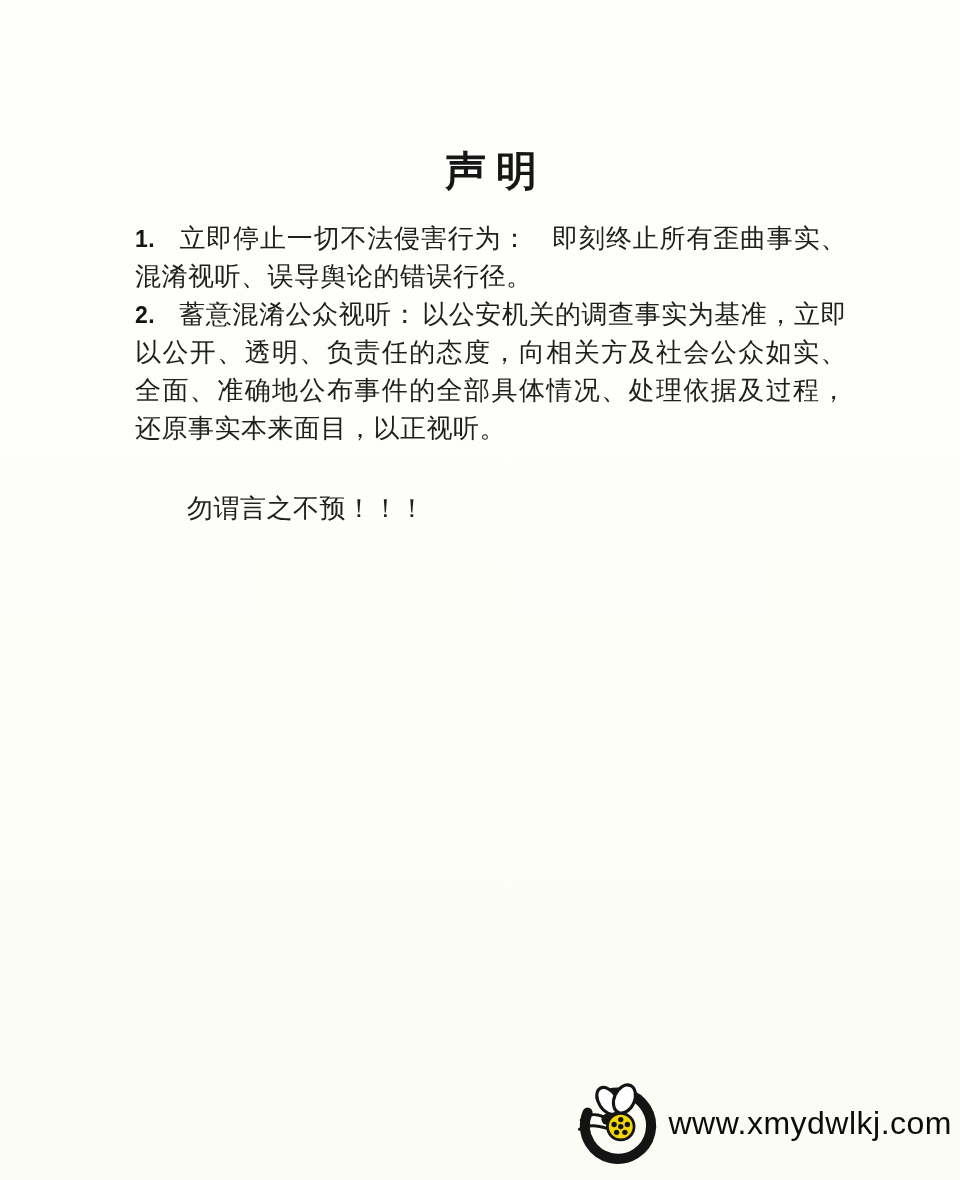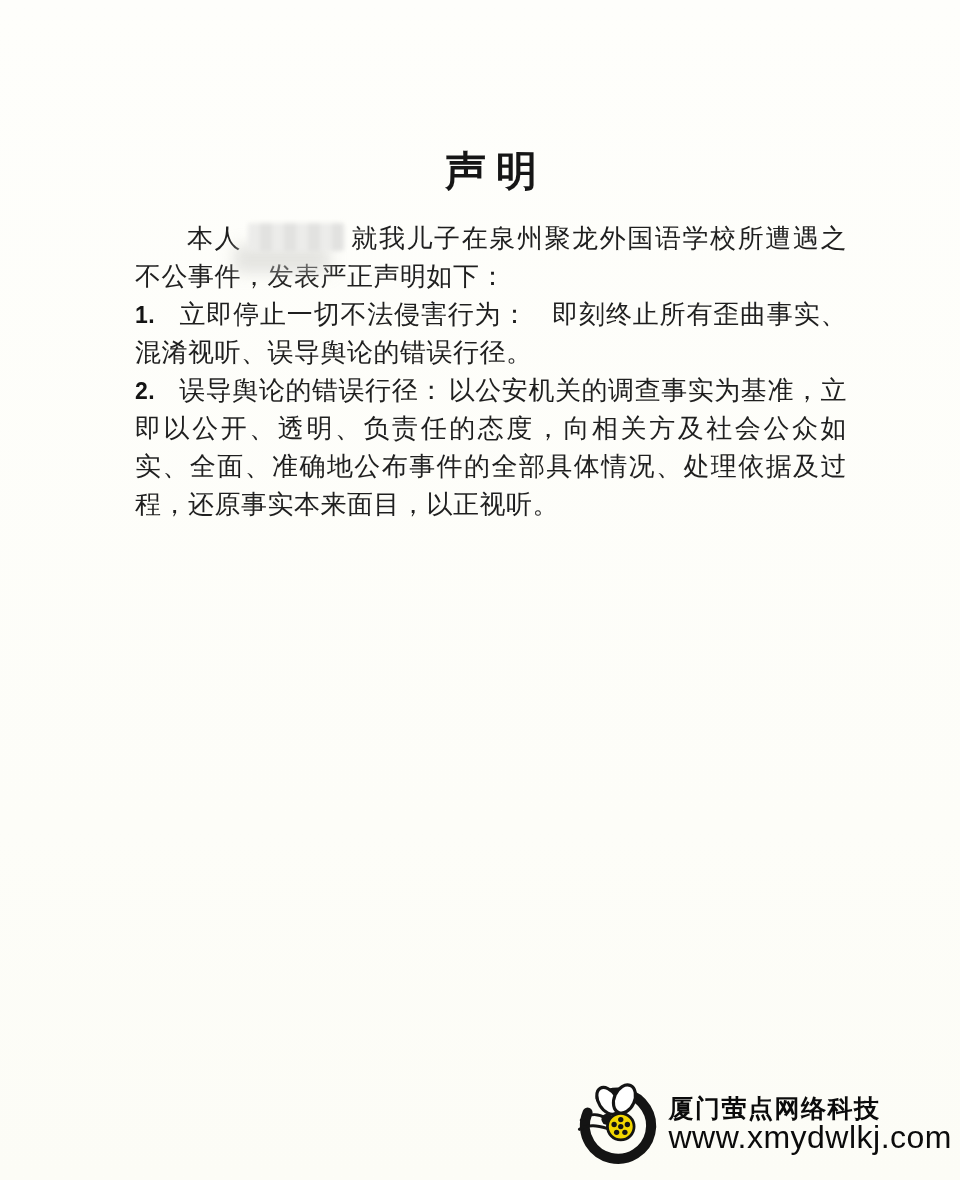--- a/index.html
+++ b/index.html
@@ -85,30 +85,30 @@
 </style>
 </head>
 <body>
 
 <div class="page">
 
   <div class="doc">
 
     <h1 class="doc-title">声明</h1>
 
-    <p class="para"><span>本人</span><span class="redacted"></span><span>就我儿子在泉州聚龙外国语学校所遭遇之不公事件，发表严正声明如下：</span></p>
 
 
 
 
     <p class="para flush"><span class="item-num">1.</span><span class="item-label gap-wide">立即停止一切不法侵害行为：</span><span>即刻终止所有歪曲事实、混淆视听、误导舆论的错误行径。</span></p>
 
-    <p class="para flush"><span class="item-num">2.</span><span class="item-label gap-small">误导舆论的错误行径：</span><span>以公安机关的调查事实为基准，立即以公开、透明、负责任的态度，向相关方及社会公众如实、全面、准确地公布事件的全部具体情况、处理依据及过程，还原事实本来面目，以正视听。</span></p>
+    <p class="para flush"><span class="item-num">2.</span><span class="item-label gap-small">蓄意混淆公众视听：</span><span>以公安机关的调查事实为基准，立即以公开、透明、负责任的态度，向相关方及社会公众如实、全面、准确地公布事件的全部具体情况、处理依据及过程，还原事实本来面目，以正视听。</span></p>
 
 
+    <p class="para closing-line">勿谓言之不预！！！</p>
 
   </div>
 
   <div class="watermark">
     <svg class="wm-logo" viewBox="0 0 100 100" aria-hidden="true">
 
       <circle cx="50" cy="54" r="36" fill="none" stroke="#141414" stroke-width="11" stroke-linecap="round" stroke-dasharray="204 22.2" transform="rotate(238 50 54)"></circle>
 
       <path d="M10 48 C 18 41, 28 40, 37 46" fill="none" stroke="#141414" stroke-width="3.2" stroke-linecap="round"></path>
       <path d="M8 58 C 18 52, 28 54, 38 57" fill="none" stroke="#141414" stroke-width="3.2" stroke-linecap="round"></path>
@@ -120,18 +120,17 @@
 
       <circle cx="53" cy="55" r="14.5" fill="#f2d600" stroke="#141414" stroke-width="3"></circle>
       <circle cx="53" cy="55" r="2.9" fill="#141414"></circle>
       <circle cx="53" cy="47.4" r="2.9" fill="#141414"></circle>
       <circle cx="60.2" cy="52.7" r="2.9" fill="#141414"></circle>
       <circle cx="57.5" cy="61.2" r="2.9" fill="#141414"></circle>
       <circle cx="48.5" cy="61.2" r="2.9" fill="#141414"></circle>
       <circle cx="45.8" cy="52.7" r="2.9" fill="#141414"></circle>
     </svg>
     <div class="wm-text">
-      <div class="wm-company">厦门萤点网络科技</div>
       <div class="wm-url">www.xmydwlkj.com</div>
     </div>
   </div>
 
 </div>
 
 </body></html>

